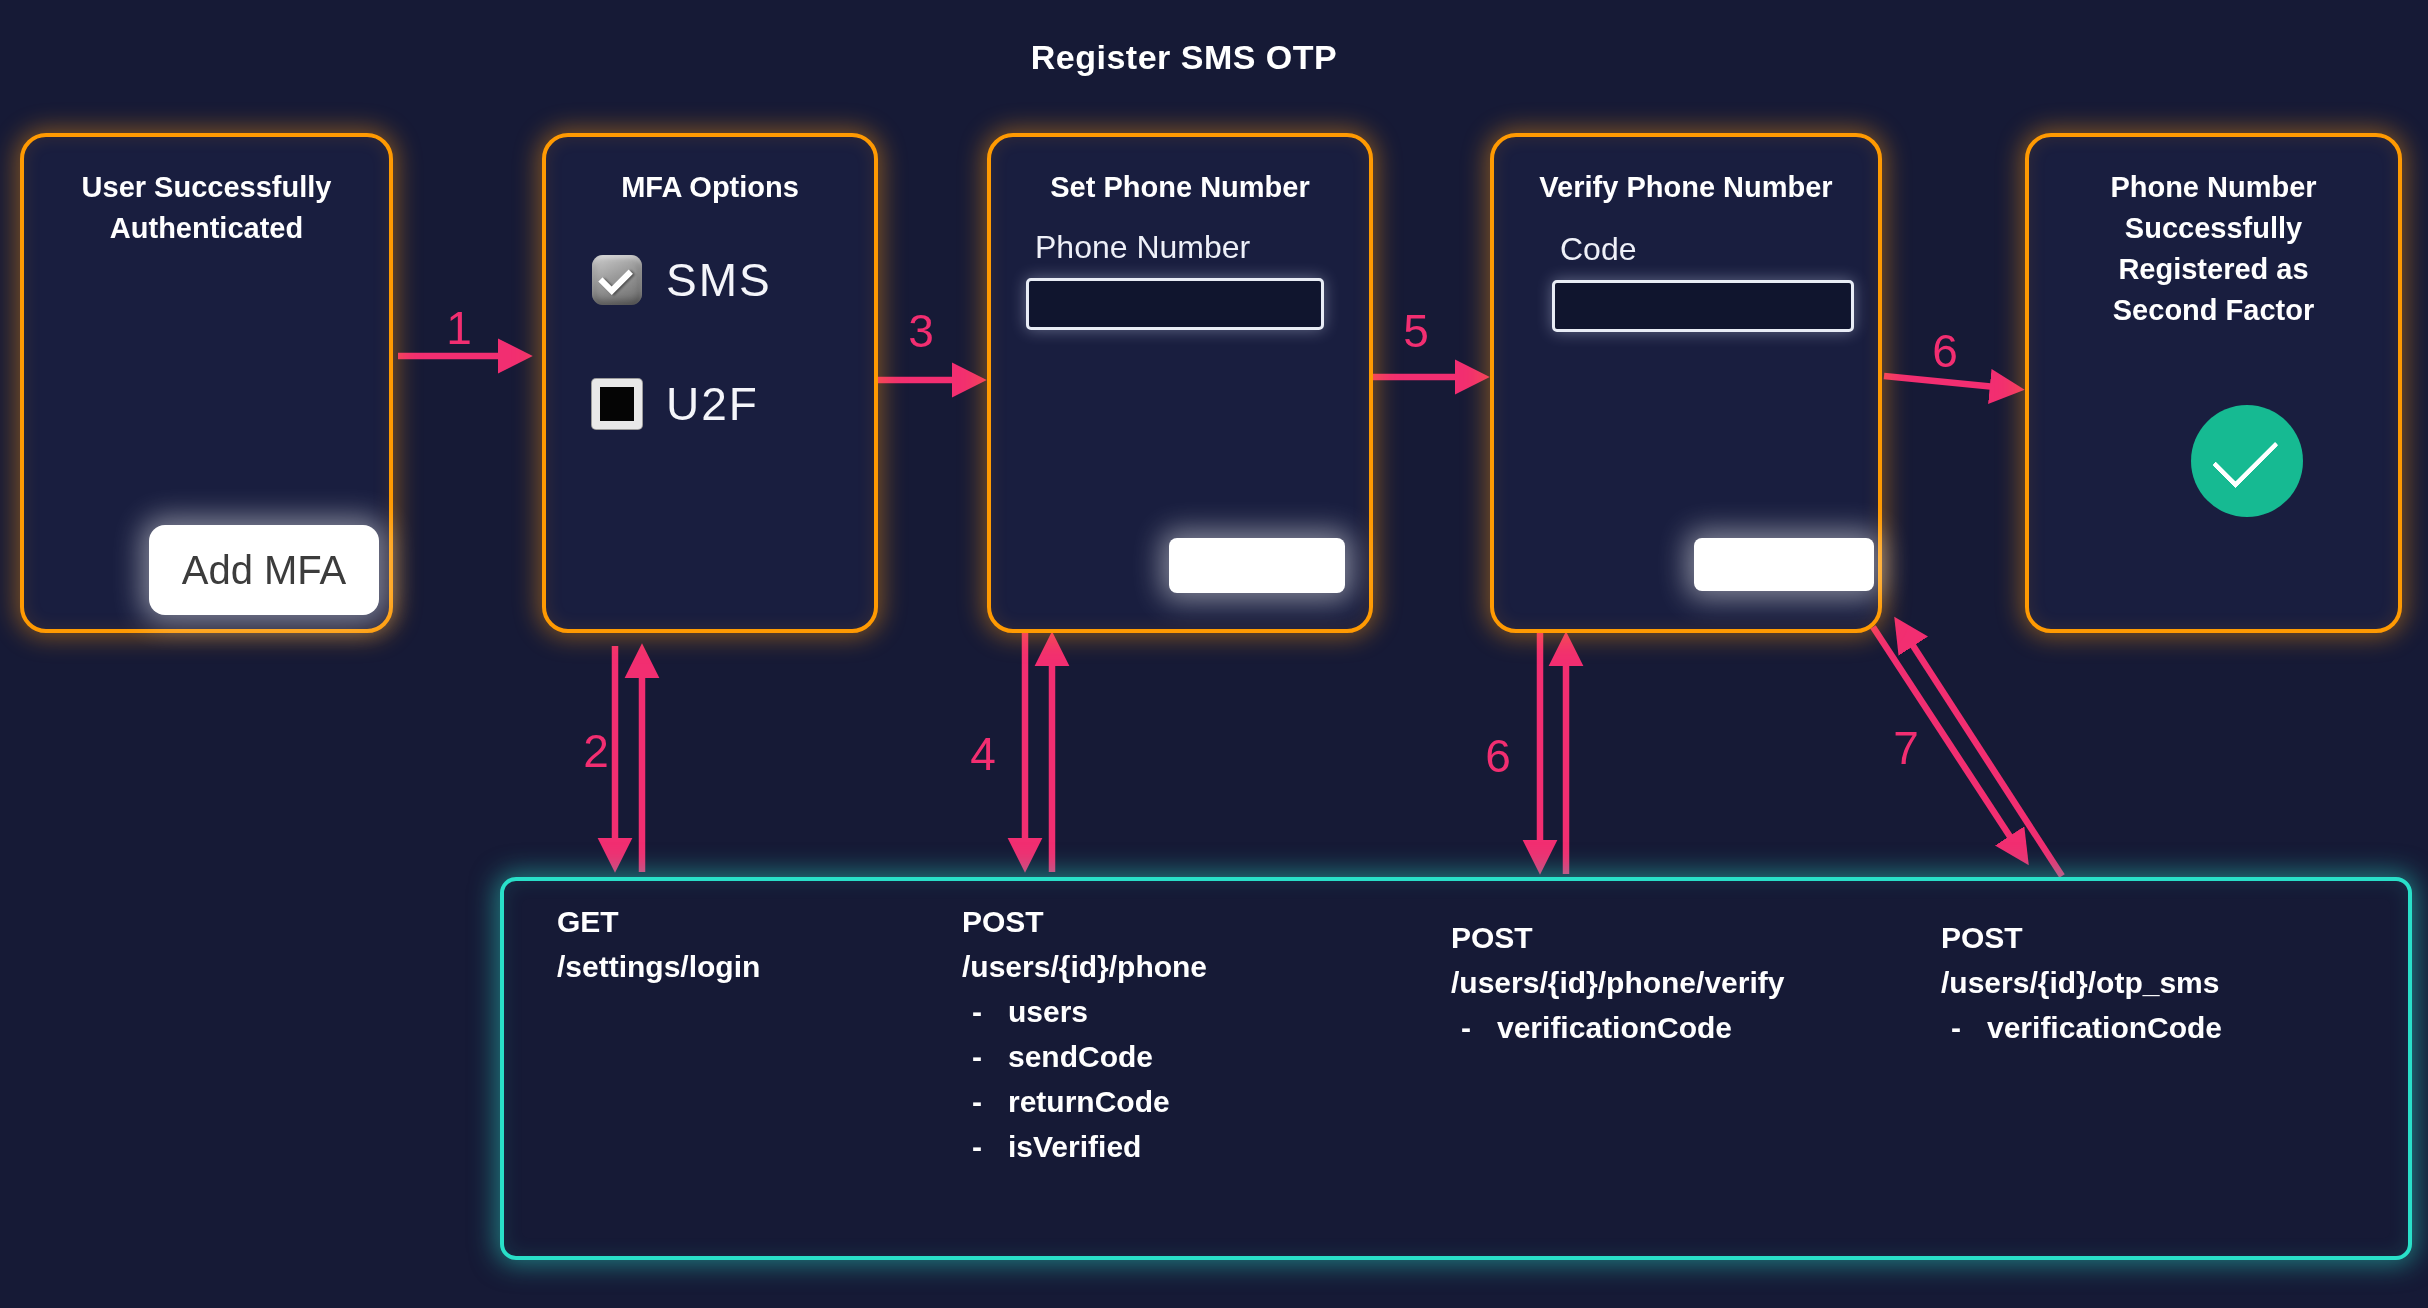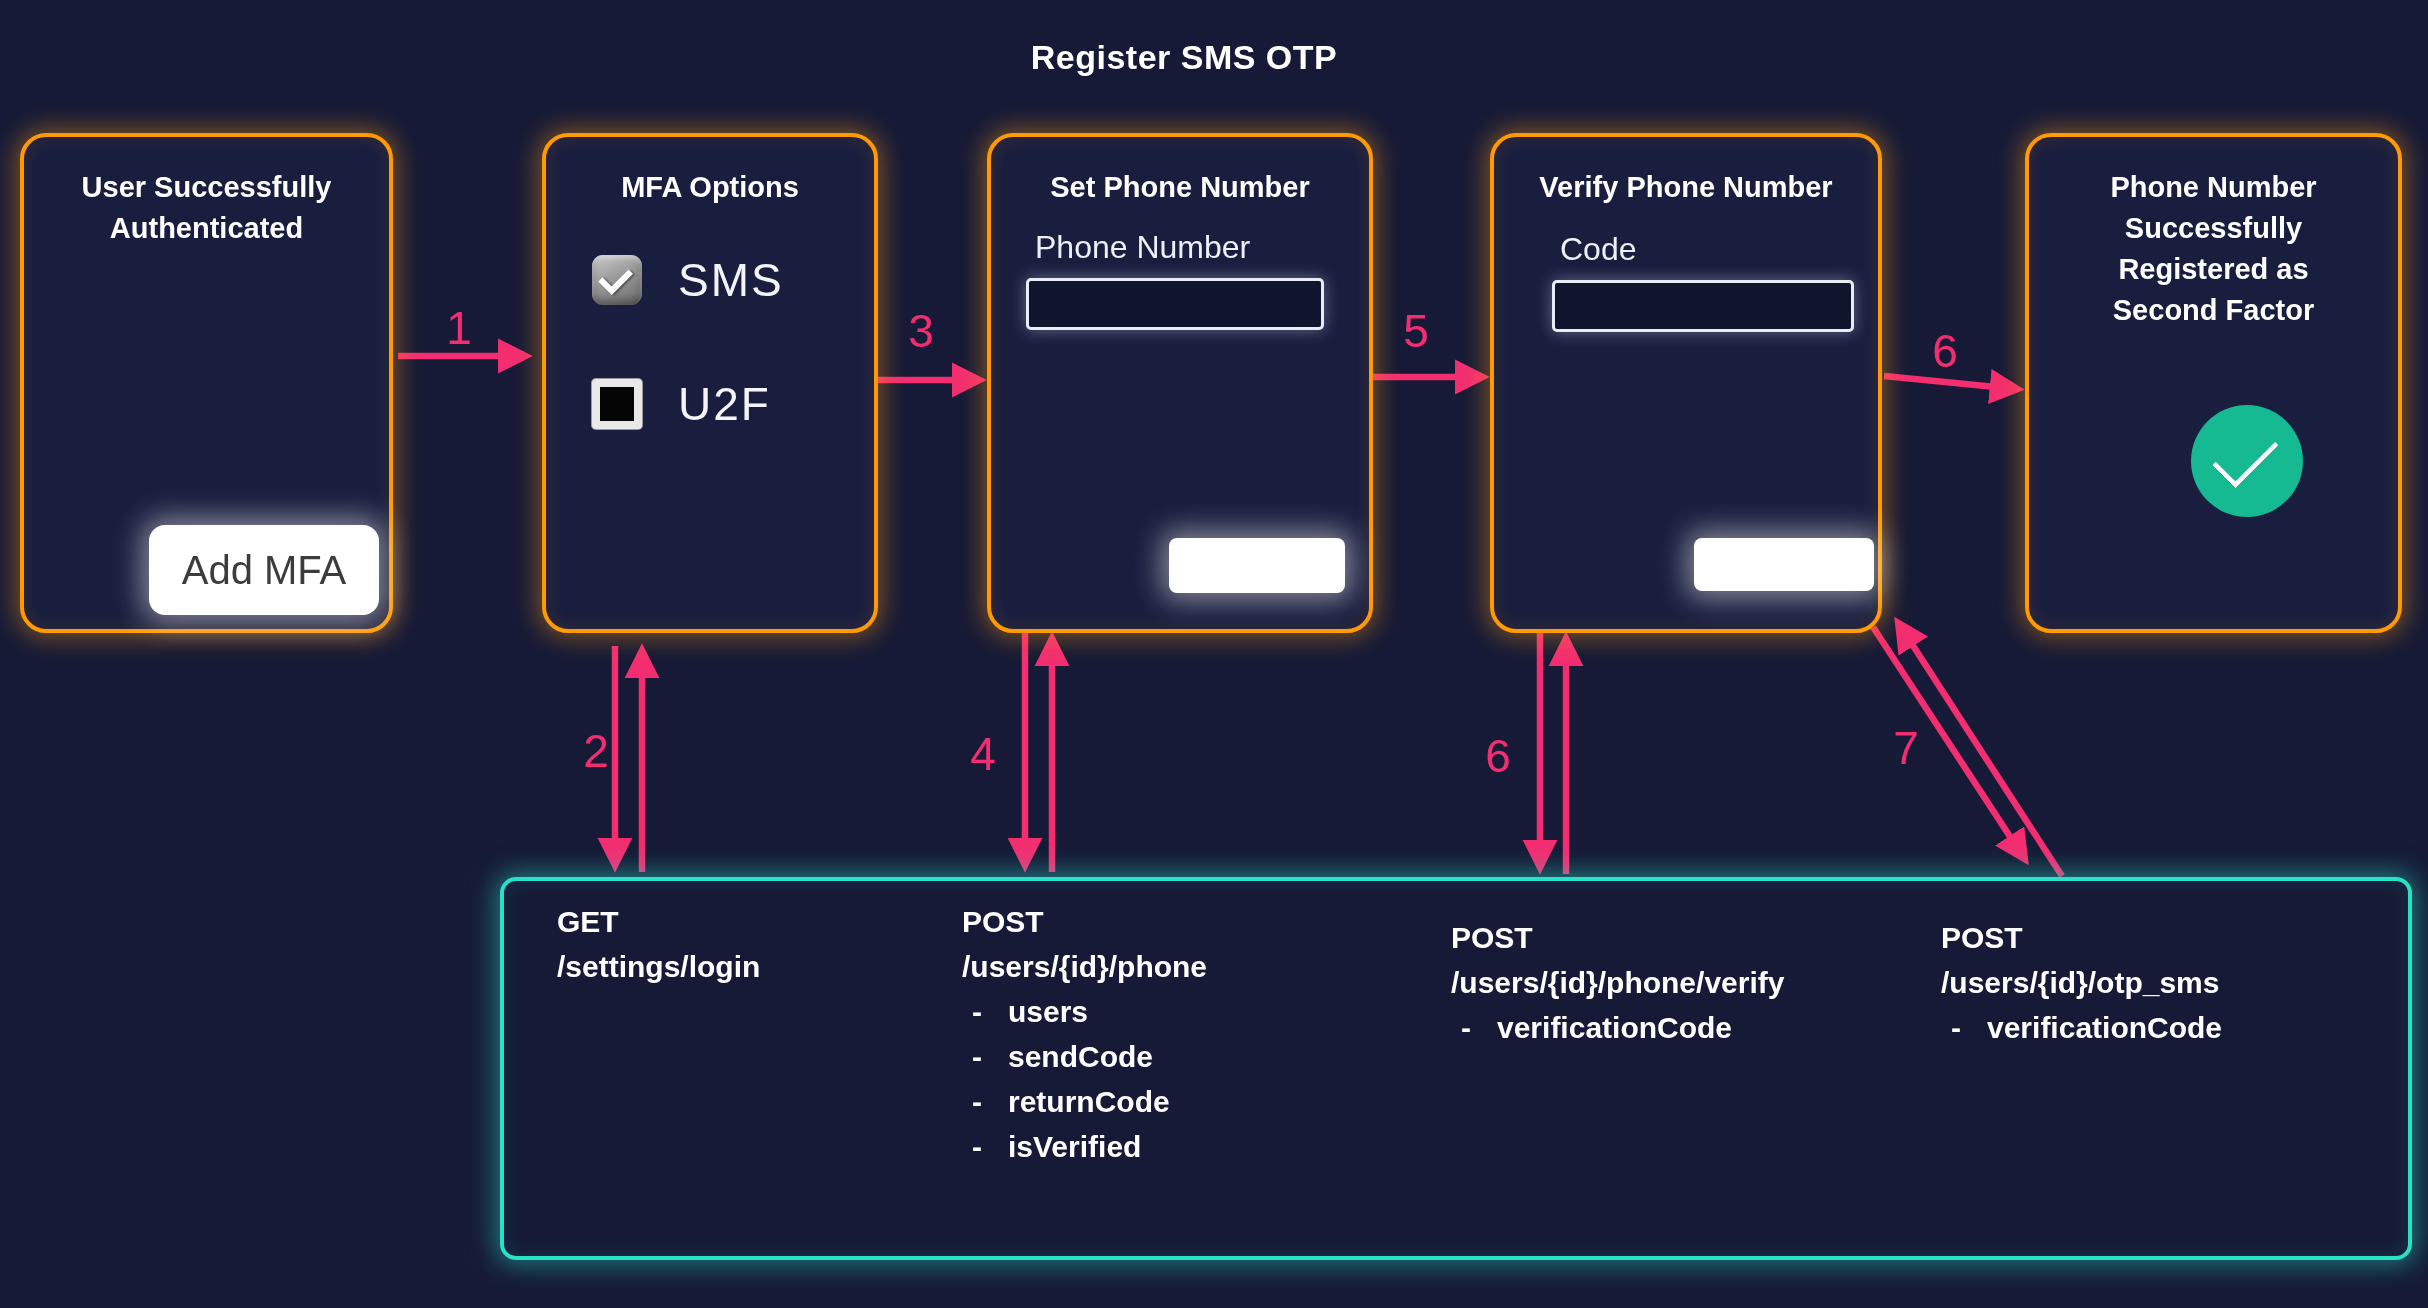--- a/index.html
+++ b/index.html
@@ -22,21 +22,21 @@
   .box1{left:20px;width:373px;}
   .box2{left:542px;width:336px;}
   .box3{left:987px;width:386px;}
   .box4{left:1490px;width:392px;}
   .box5{left:2025px;width:377px;}
   .btitle{
     margin:30px 34px 0;text-align:center;
     font-size:29px;font-weight:700;line-height:41px;
   }
   
-  .opt-row{position:absolute;left:46px;display:flex;align-items:center;gap:36px;}
+  .opt-row{position:absolute;left:46px;display:flex;align-items:center;gap:24px;}
   .opt-sms{top:116px;}
   .opt-u2f{top:240px;}
   .cb{width:50px;height:50px;box-sizing:border-box;display:flex;align-items:center;justify-content:center;cursor:pointer;}
   .cb.checked{
     border-radius:11px;
     background:linear-gradient(155deg,#cfcfcf 0%,#9a9a9a 45%,#6b6b6b 100%);
     box-shadow:inset 0 -4px 8px rgba(0,0,0,.35), inset 0 3px 4px rgba(255,255,255,.5);
   }
   .cb.unchecked{
     background:#050505;border:8px solid #e9e9e9;border-radius:4px;

